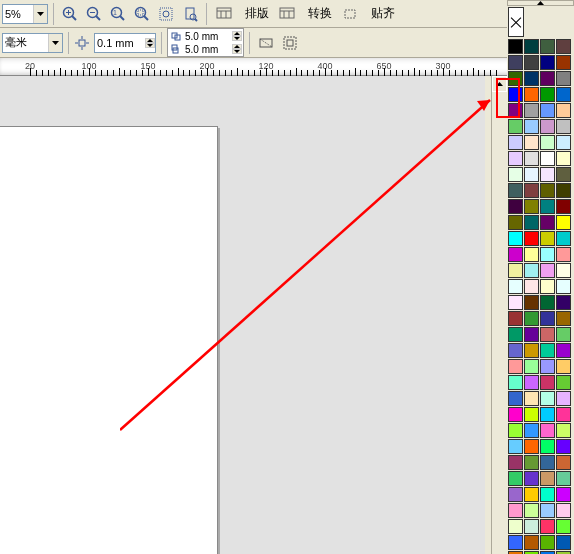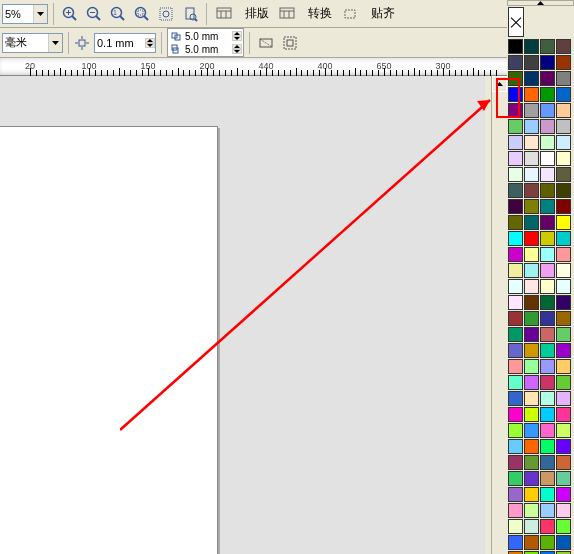--- a/index.html
+++ b/index.html
@@ -428,21 +428,21 @@
     <div class="ruler-mark major" style="left: 207px; top: 10px; height: 8px;"></div>
     <div class="ruler-mark" style="left: 212.9px; top: 12px; height: 6px;"></div>
     <div class="ruler-mark" style="left: 218.8px; top: 12px; height: 6px;"></div>
     <div class="ruler-mark" style="left: 224.7px; top: 12px; height: 6px;"></div>
     <div class="ruler-mark" style="left: 230.6px; top: 12px; height: 6px;"></div>
     <div class="ruler-mark" style="left: 236.5px; top: 10px; height: 8px;"></div>
     <div class="ruler-mark" style="left: 242.4px; top: 12px; height: 6px;"></div>
     <div class="ruler-mark" style="left: 248.3px; top: 12px; height: 6px;"></div>
     <div class="ruler-mark" style="left: 254.2px; top: 12px; height: 6px;"></div>
     <div class="ruler-mark" style="left: 260.1px; top: 12px; height: 6px;"></div>
-    <div class="ruler-lbl" style="left: 266px;">440</div>
+    <div class="ruler-lbl" style="left: 266px;">120</div>
     <div class="ruler-mark major" style="left: 266px; top: 10px; height: 8px;"></div>
     <div class="ruler-mark" style="left: 271.9px; top: 12px; height: 6px;"></div>
     <div class="ruler-mark" style="left: 277.8px; top: 12px; height: 6px;"></div>
     <div class="ruler-mark" style="left: 283.7px; top: 12px; height: 6px;"></div>
     <div class="ruler-mark" style="left: 289.6px; top: 12px; height: 6px;"></div>
     <div class="ruler-mark" style="left: 295.5px; top: 10px; height: 8px;"></div>
     <div class="ruler-mark" style="left: 301.4px; top: 12px; height: 6px;"></div>
     <div class="ruler-mark" style="left: 307.3px; top: 12px; height: 6px;"></div>
     <div class="ruler-mark" style="left: 313.2px; top: 12px; height: 6px;"></div>
     <div class="ruler-mark" style="left: 319.1px; top: 12px; height: 6px;"></div>

